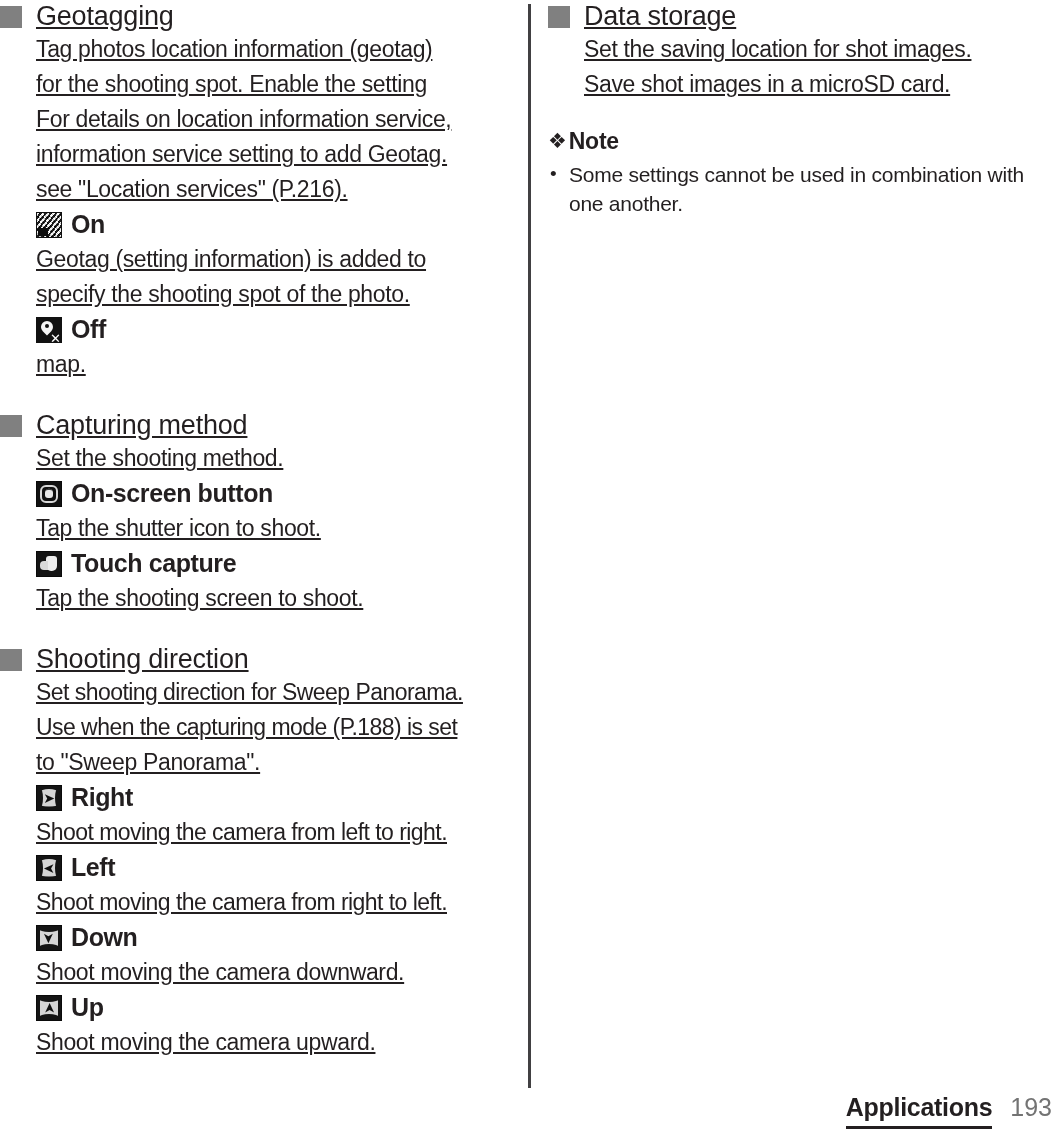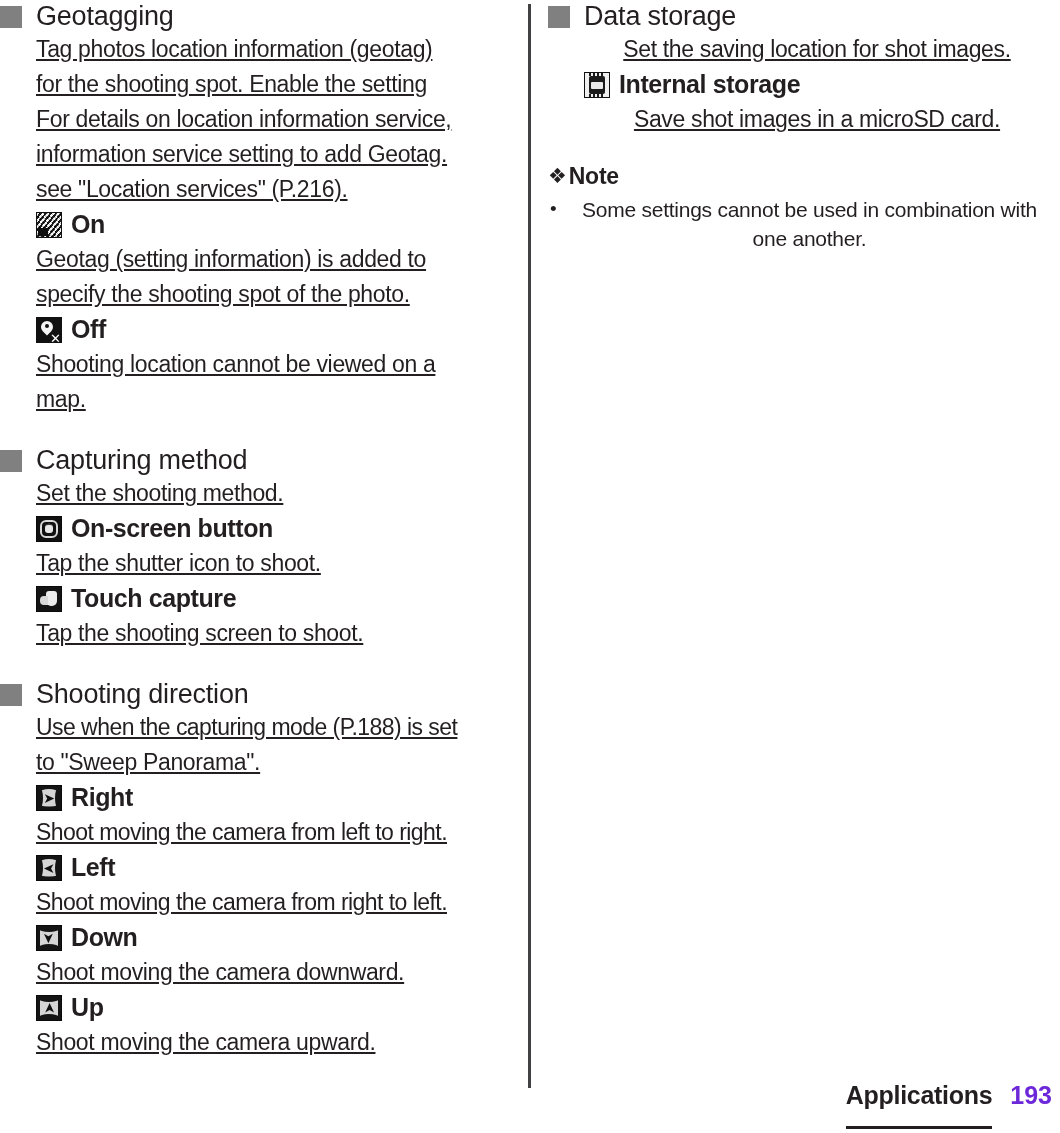--- a/index.html
+++ b/index.html
@@ -20,21 +20,21 @@
     position: absolute;
     inset: 0;
   }
 
   
   .col {
     position: absolute;
     top: 0;
   }
   .col-left  { left: 0px;   width: 506px; }
-  .col-right { left: 548px; width: 502px; text-align: center; }
+  .col-right { left: 548px; width: 502px; }
 
   .divider {
     position: absolute;
     left: 528px;
     top: 4px;
     width: 3px;
     height: 1084px;
     background: #414042;
   }
 
@@ -56,20 +56,21 @@
     margin-top: 6px;
     margin-right: 14px;
   }
   .sec-title {
     font-size: 27px;
     font-weight: normal;
     letter-spacing: -0.2px;
     color: #231f20;
     line-height: 32px;
     white-space: nowrap;
+    text-decoration: underline;
   }
 
   
   .body-block {
     margin-left: 36px;
   }
   .para {
     font-size: 23px;
     font-weight: 300;
     line-height: 35px;
@@ -360,26 +361,26 @@
     bottom: 4px;
     display: flex;
     align-items: baseline;
   }
   .footer-section {
     font-size: 25px;
     font-weight: bold;
     letter-spacing: -0.3px;
     color: #231f20;
     border-bottom: 3px solid #231f20;
-    padding-bottom: 16px;
+    padding-bottom: 4px;
   }
   .footer-page {
     font-size: 25px;
-    font-weight: 700;
-    color: #6d28d9;
+    font-weight: 400;
+    color: #737373;
     margin-left: 18px;
   }
 </style>
 </head>
 <body>
 
 <div class="page">
 
   <div class="divider"></div>
 
@@ -403,21 +404,20 @@
         </div>
         <p class="para">Geotag (setting information) is added to</p>
         <p class="para">specify the shooting spot of the photo.</p>
 
         <div class="opt">
           <span class="ico ico-geo-off">
               <span class="pin-dot"></span>
             </span>
           <span class="opt-label">Off</span>
         </div>
-        <p class="para">Shooting location cannot be viewed on a</p>
         <p class="para">map.</p>
       </div>
     </div>
 
     <div style="height:27px"></div>
 
     <div class="section">
       <div class="sec-head">
         <span class="sec-marker"></span>
         <span class="sec-title">Capturing method</span>
@@ -440,20 +440,21 @@
     </div>
 
     <div style="height:27px"></div>
 
     <div class="section">
       <div class="sec-head">
         <span class="sec-marker"></span>
         <span class="sec-title">Shooting direction</span>
       </div>
       <div class="body-block">
+        <p class="para tight">Set shooting direction for Sweep Panorama.</p>
         <p class="para tight">Use when the capturing mode (P.188) is set</p>
         <p class="para">to "Sweep Panorama".</p>
 
         <div class="opt">
           <span class="ico ico-dir horz">
             <span class="spool"></span>
               <span class="arrow">➤</span>
           </span>
           <span class="opt-label">Right</span>
         </div>
@@ -493,28 +494,20 @@
   <div class="col col-right">
 
     <div class="section">
       <div class="sec-head">
         <span class="sec-marker"></span>
         <span class="sec-title">Data storage</span>
       </div>
       <div class="body-block">
         <p class="para">Set the saving location for shot images.</p>
 
-        <div class="opt">
-          <span class="ico ico-chip">
-            <span class="pins-t"></span>
-              <span class="body"></span>
-              <span class="pins-b"></span>
-          </span>
-          <span class="opt-label">Internal storage</span>
-        </div>
 
         <p class="para">Save shot images in a microSD card.</p>
       </div>
     </div>
 
     <div style="height:24px"></div>
 
     <div class="note">
       <div class="note-head">
         <span class="note-diamond">❖</span>

